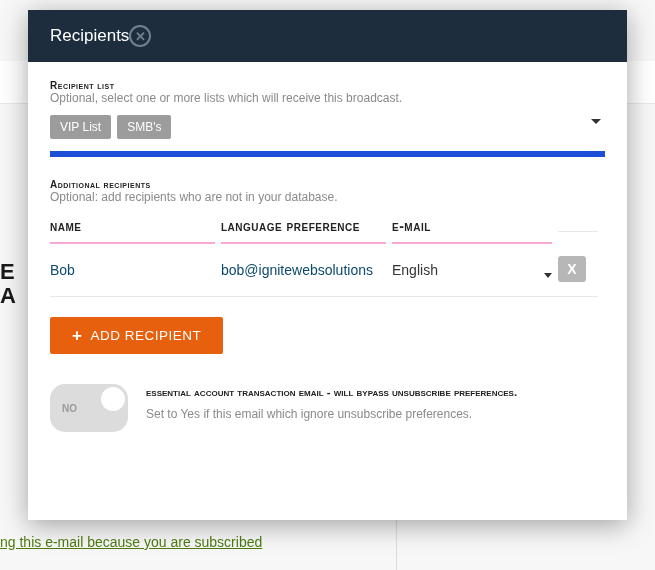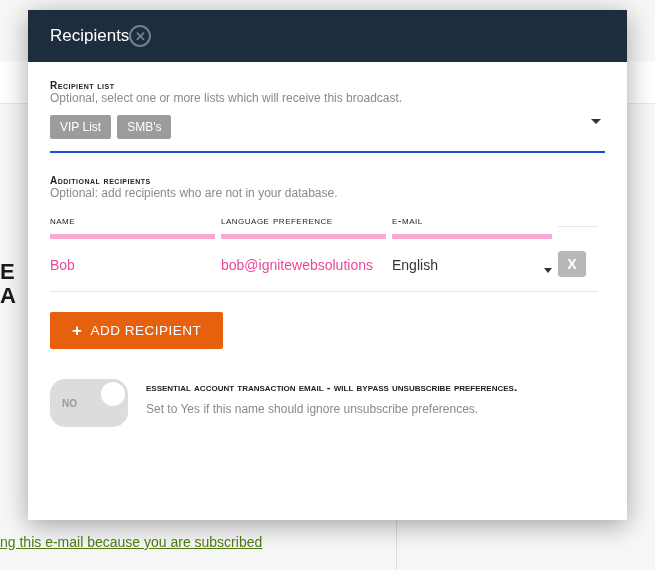--- a/index.html
+++ b/index.html
@@ -48,49 +48,49 @@
     font-size: 10px; font-weight: 700; letter-spacing: 0.5px;
     color: #222; font-variant: small-caps; text-transform: lowercase;
   }
   .section-label::first-letter { text-transform: uppercase; }
   .sc { font-variant: small-caps; }
 
   .hint { font-size: 12px; color: #8a8a8a; }
 
   .chips-row {
     margin-top: 10px; display: flex; align-items: center; gap: 6px;
-    border-bottom: 2px solid #1d4ed8; padding-bottom: 12px;
+    border-bottom: 6px solid #1d4ed8; padding-bottom: 12px;
     position: relative;
   }
   .chip {
     background: #9c9c9c; color: #ffffff; font-size: 12px;
     padding: 5px 10px; border-radius: 2px; cursor: pointer;
   }
   .chips-caret {
     position: absolute; right: 4px; top: 4px;
     border-left: 5px solid transparent;
     border-right: 5px solid transparent;
     border-top: 5px solid #333; cursor: pointer;
   }
 
   .section2 { margin-top: 22px; }
 
   .grid {
     display: grid; grid-template-columns: 165px 165px 160px 40px;
     column-gap: 6px; margin-top: 14px; align-items: center;
   }
   .th {
-    font-size: 11px; font-weight: 400; letter-spacing: 0.5px;
+    font-size: 14px; font-weight: 700; letter-spacing: 0.5px;
     color: #222; font-variant: small-caps; padding-bottom: 8px;
-    border-bottom: 5px solid #f9a8d4;
+    border-bottom: 2px solid #f9a8d4;
   }
   .th-spacer { border-bottom: 1px solid #e8e8e8; }
   .cell { padding-top: 14px; font-size: 14px; color: #333; }
   .cell-input {
-    border: none; font-size: 14px; color: #ec4899; width: 100%;
+    border: none; font-size: 14px; color: #0c4a6e; width: 100%;
     text-overflow: ellipsis; overflow: hidden; white-space: nowrap;
     padding: 0; background: transparent;
   }
   .lang-cell { position: relative; display: flex; align-items: flex-end; }
   .lang-caret {
     border-left: 4px solid transparent;
     border-right: 4px solid transparent;
     border-top: 5px solid #333; margin-left: auto; cursor: pointer;
   }
   .remove-btn {
@@ -200,19 +200,19 @@
     </div>
 
     
     <div class="toggle-row">
       <div class="toggle">
         <span class="toggle-label">NO</span>
         <span class="toggle-knob"></span>
       </div>
       <div>
         <div class="toggle-text">essential account transaction email - will bypass unsubscribe preferences.</div>
-        <div class="toggle-hint">Set to Yes if this name should ignore unsubscribe preferences.</div>
+        <div class="toggle-hint">Set to Yes if this email which ignore unsubscribe preferences.</div>
       </div>
     </div>
 
 
   </div>
 </div>
 
 </body></html>

